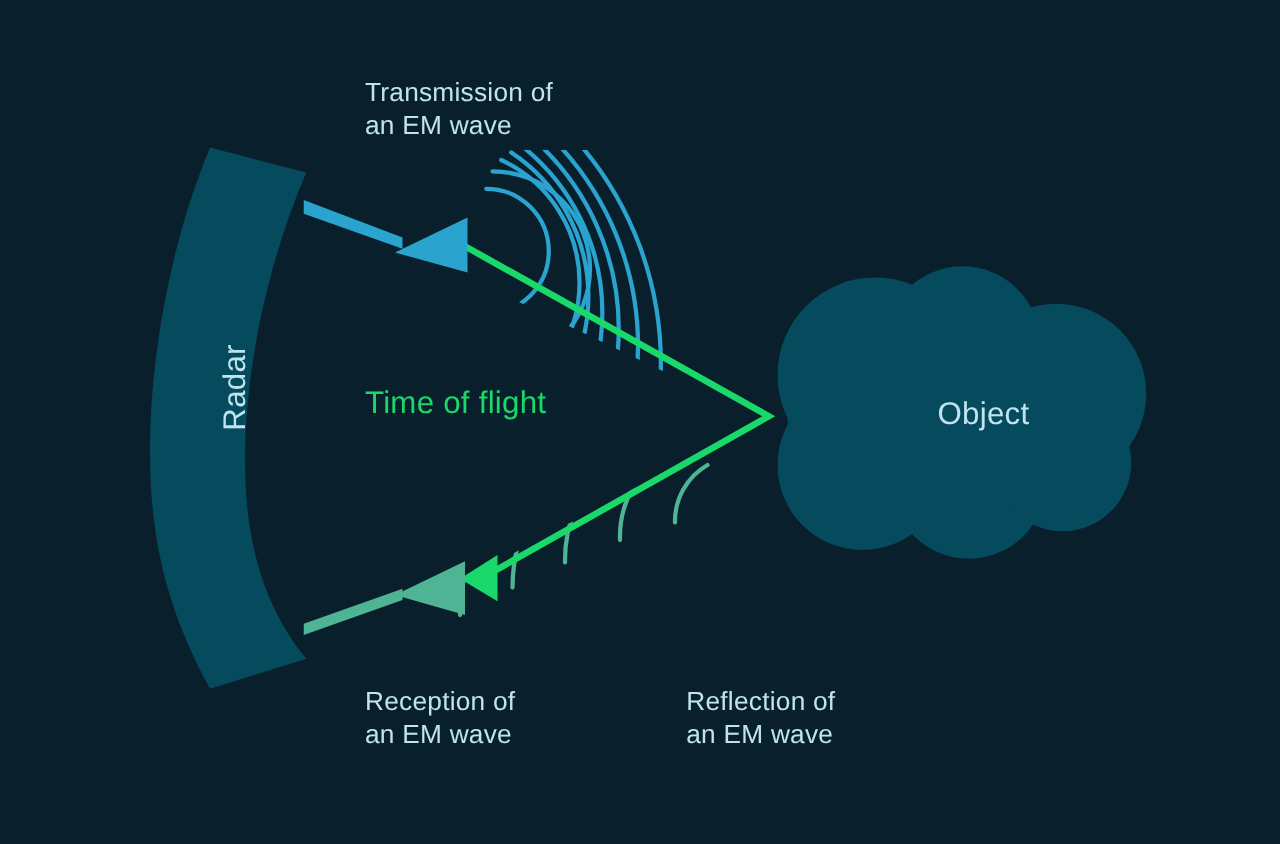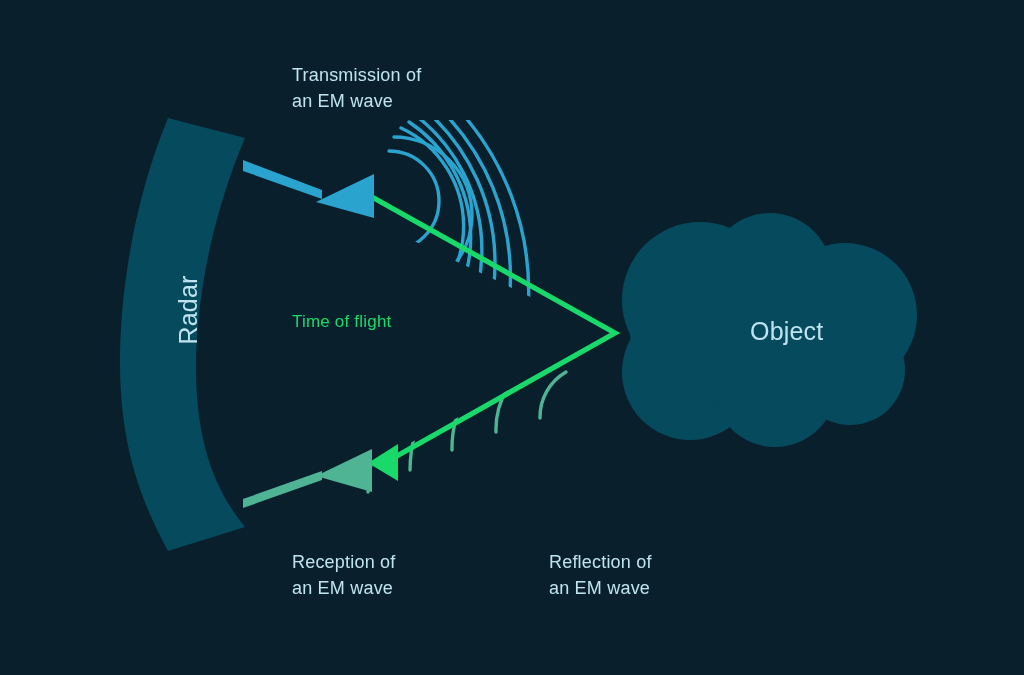--- a/index.html
+++ b/index.html
@@ -19,34 +19,34 @@
     position: absolute;
     left: 0;
     top: 0;
     width: 1024px;
     height: 675px;
   }
   .lbl {
     position: absolute;
     color: #bfe4ef;
     font-family: "Liberation Sans", sans-serif;
-    font-size: 18px;
+    font-size: 21px;
     line-height: 26px;
     letter-spacing: 0.2px;
     white-space: pre;
     user-select: none;
   }
   #label-transmission { left: 292px; top: 62px; }
   #label-reception    { left: 292px; top: 549px; }
   #label-reflection   { left: 549px; top: 549px; }
   #label-tof {
     left: 292px;
     top: 307px;
     color: #19d96a;
-    font-size: 17px;
+    font-size: 25px;
     line-height: 30px;
   }
   #label-object {
     left: 722px;
     top: 316px;
     font-size: 25px;
     line-height: 30px;
     margin-left: 28px;
   }
   #label-radar {

